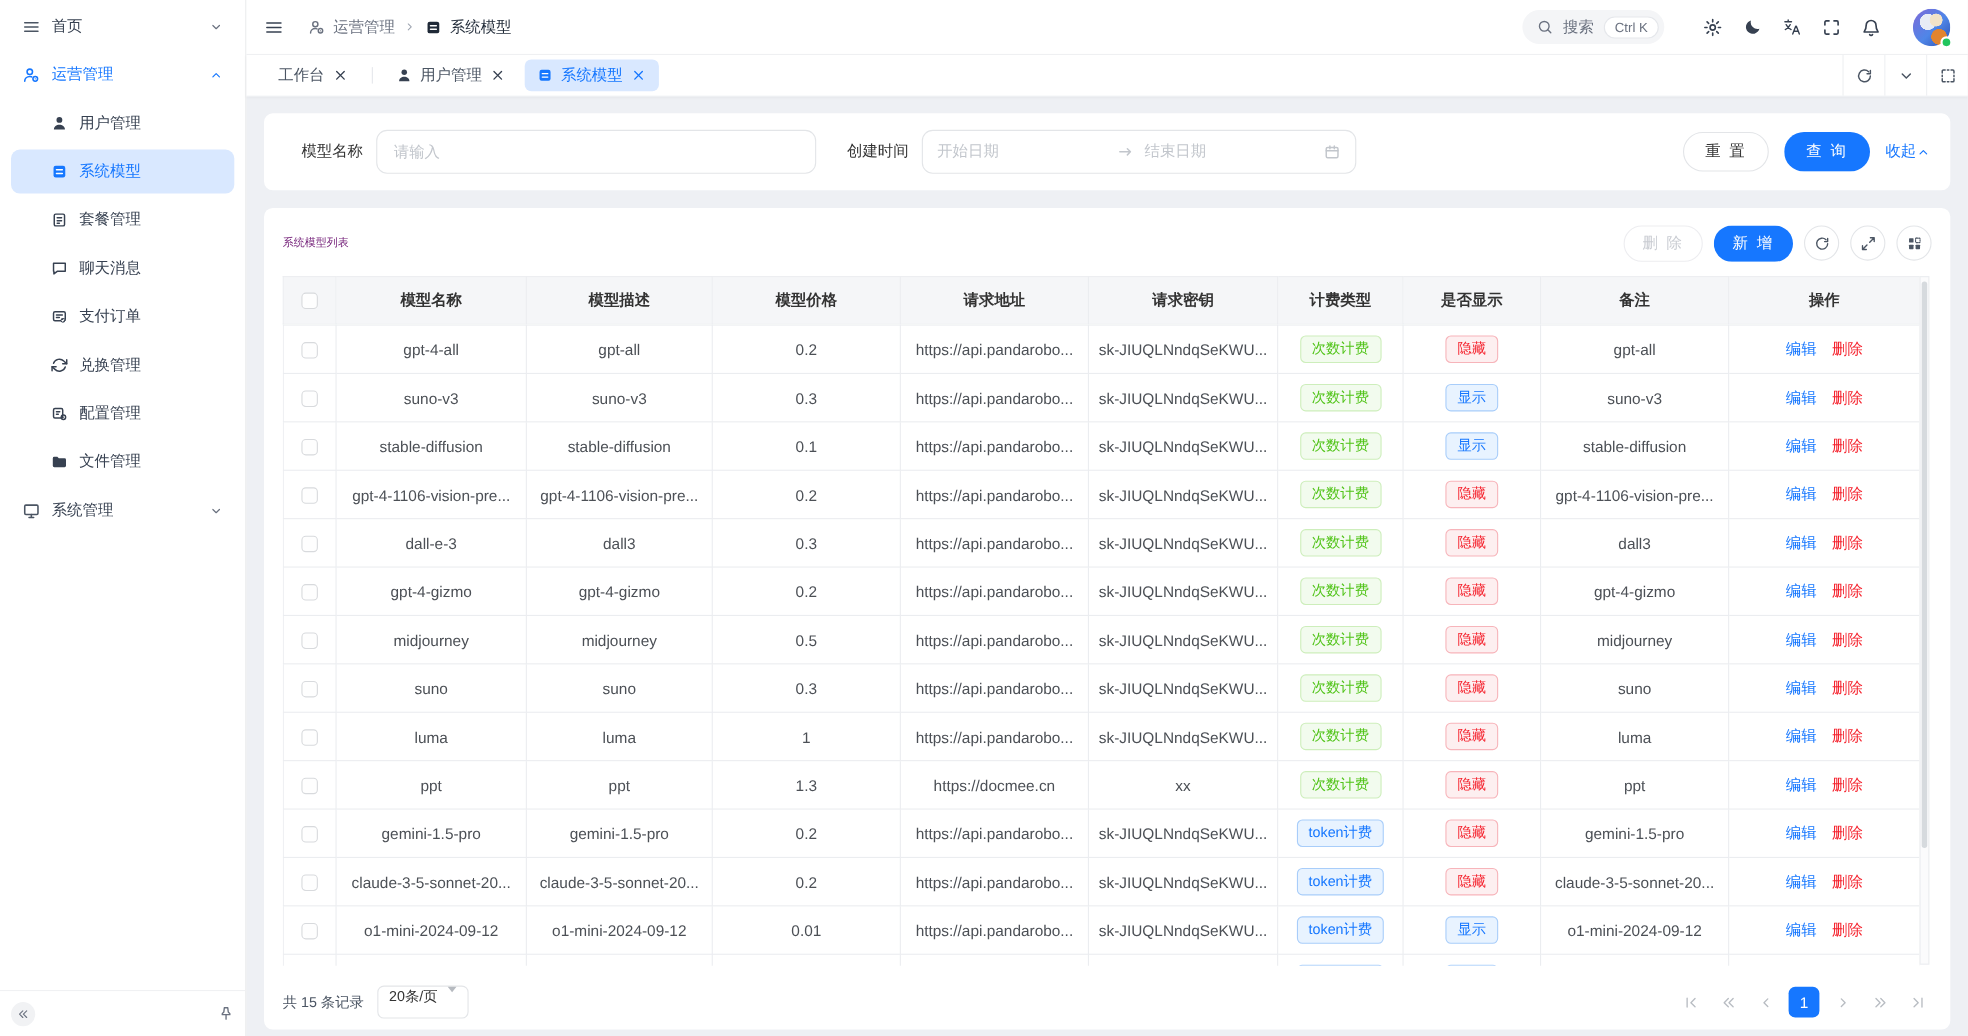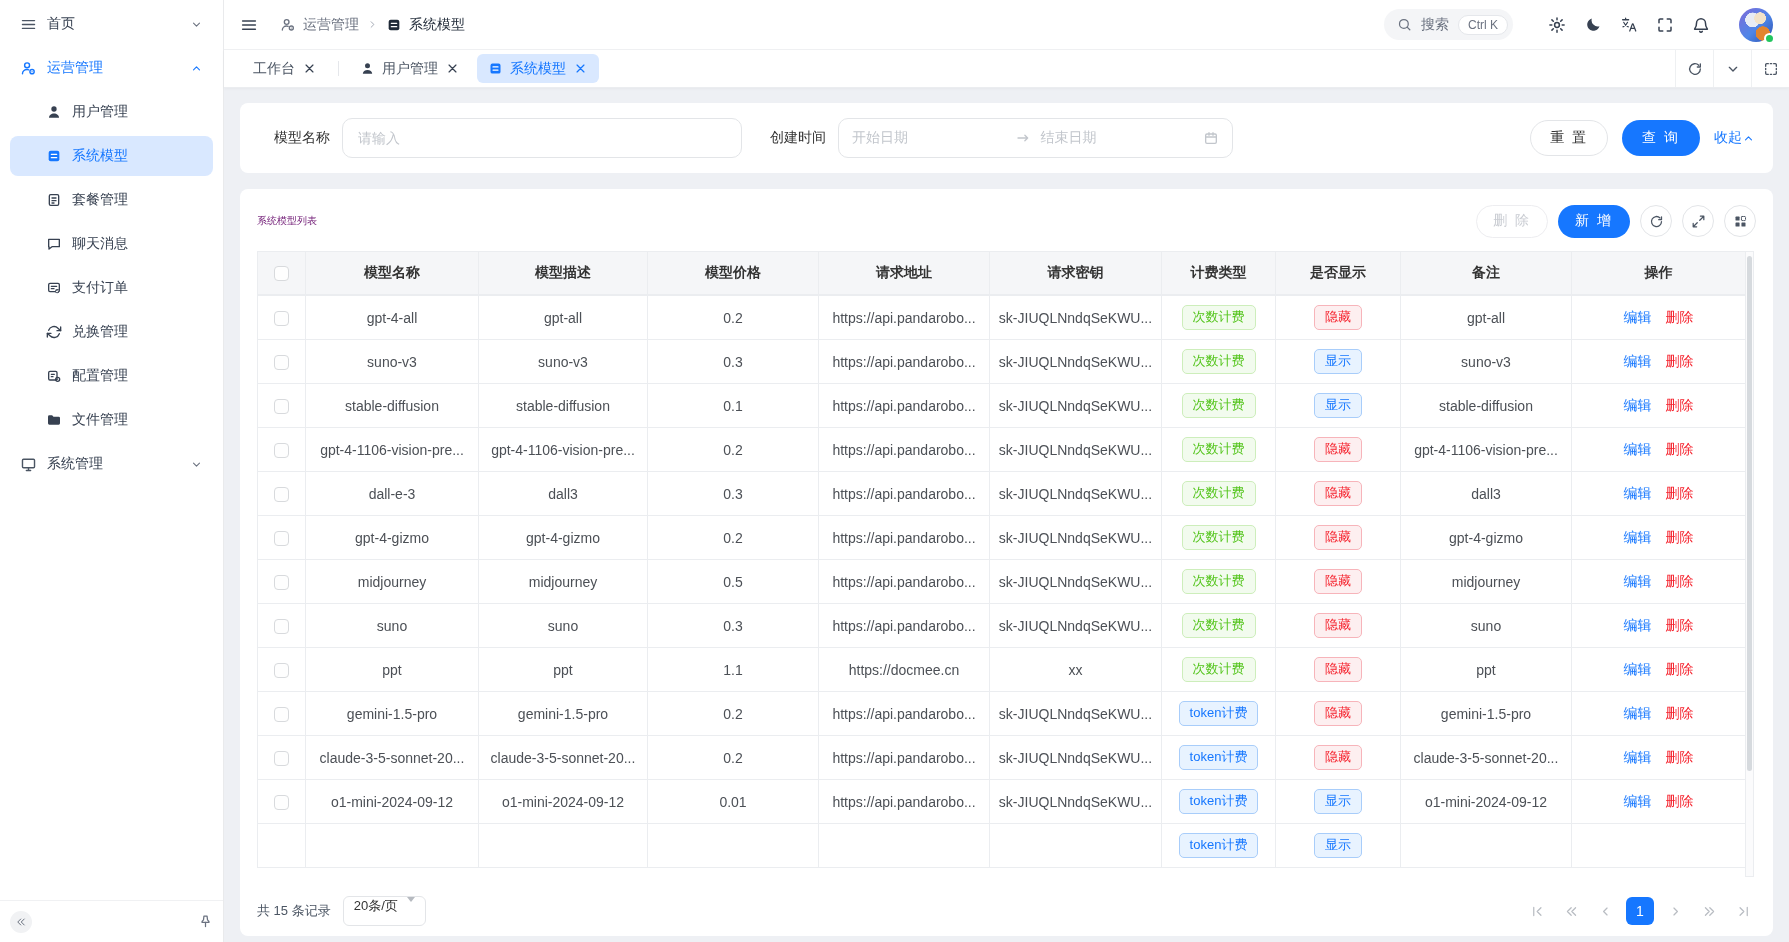--- a/index.html
+++ b/index.html
@@ -634,23 +634,35 @@
   <td>0.3</td>
   <td>https://api.pandarobo...</td>
   <td>sk-JIUQLNndqSeKWU...</td>
   <td><span class="badge badge-green">次数计费</span></td>
   <td><span class="badge badge-red">隐藏</span></td>
   <td>suno</td>
   <td><span class="op-link">编辑</span><span class="op-link danger">删除</span></td>
 </tr>
                   <tr>
   <td><span class="cb"></span></td>
+  <td>luma</td>
+  <td>luma</td>
+  <td>1</td>
+  <td>https://api.pandarobo...</td>
+  <td>sk-JIUQLNndqSeKWU...</td>
+  <td><span class="badge badge-green">次数计费</span></td>
+  <td><span class="badge badge-red">隐藏</span></td>
+  <td>luma</td>
+  <td><span class="op-link">编辑</span><span class="op-link danger">删除</span></td>
+</tr>
+                  <tr>
+  <td><span class="cb"></span></td>
   <td>ppt</td>
   <td>ppt</td>
-  <td>1.1</td>
+  <td>1.3</td>
   <td>https://docmee.cn</td>
   <td>xx</td>
   <td><span class="badge badge-green">次数计费</span></td>
   <td><span class="badge badge-red">隐藏</span></td>
   <td>ppt</td>
   <td><span class="op-link">编辑</span><span class="op-link danger">删除</span></td>
 </tr>
                   <tr>
   <td><span class="cb"></span></td>
   <td>gemini-1.5-pro</td>

